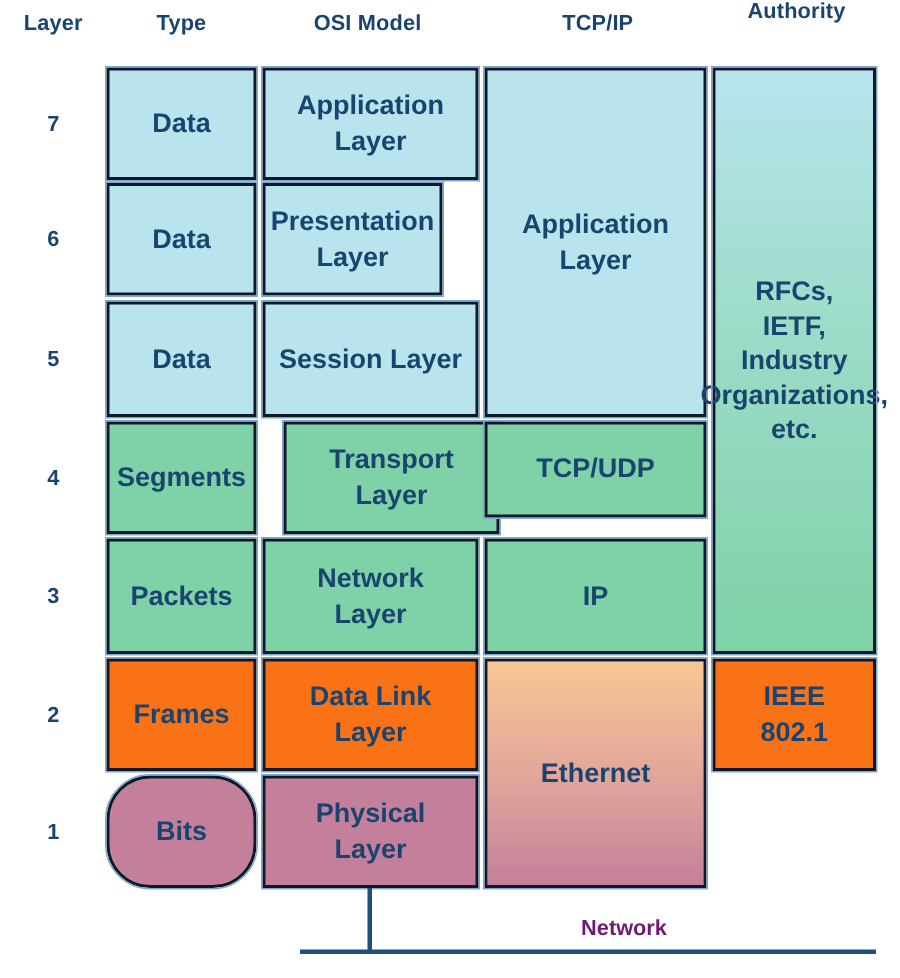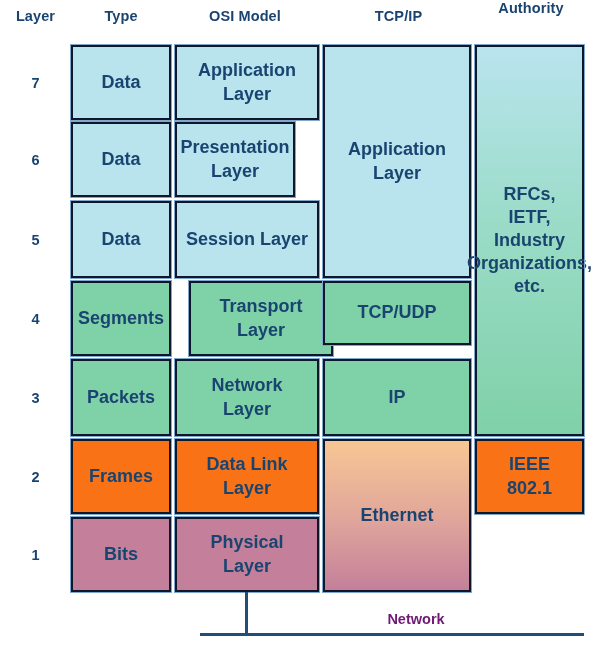--- a/index.html
+++ b/index.html
@@ -114,21 +114,21 @@
   <div class="layer-num" style="top:359px; height:77px;">3</div>
   <div class="layer-num" style="top:439px; height:75px;">2</div>
   <div class="layer-num" style="top:517px; height:75px;">1</div>
 
   <div class="cell fill-blue" style="left:71px; top:45px;  width:100px; height:75px;">Data</div>
   <div class="cell fill-blue" style="left:71px; top:122px; width:100px; height:75px;">Data</div>
   <div class="cell fill-blue" style="left:71px; top:201px; width:100px; height:77px;">Data</div>
   <div class="cell fill-green" style="left:71px; top:281px; width:100px; height:75px;">Segments</div>
   <div class="cell fill-green" style="left:71px; top:359px; width:100px; height:77px;">Packets</div>
   <div class="cell fill-orange" style="left:71px; top:439px; width:100px; height:75px;">Frames</div>
-  <div class="cell fill-mauve" style="left:71px; top:517px; width:100px; height:75px;">Bits</div>
+  <div class="cell fill-mauve" style="left:71px; top:517px; width:100px; height:75px;border-radius:29px;">Bits</div>
 
   <div class="cell fill-blue" style="left:175px; top:45px;  width:144px; height:75px;">Application Layer</div>
   <div class="cell fill-blue" style="left:175px; top:122px; width:120px; height:75px;">Presentation Layer</div>
   <div class="cell fill-blue" style="left:175px; top:201px; width:144px; height:77px;">Session Layer</div>
   <div class="cell fill-green" style="left:175px; top:281px; width:144px; height:75px;margin-left:14px;">Transport Layer</div>
   <div class="cell fill-green" style="left:175px; top:359px; width:144px; height:77px;">Network Layer</div>
   <div class="cell fill-orange" style="left:175px; top:439px; width:144px; height:75px;">Data Link Layer</div>
   <div class="cell fill-mauve" style="left:175px; top:517px; width:144px; height:75px;">Physical Layer</div>
 
   <div class="cell fill-blue" style="left:323px; top:45px;  width:148px; height:233px;">Application Layer</div>

